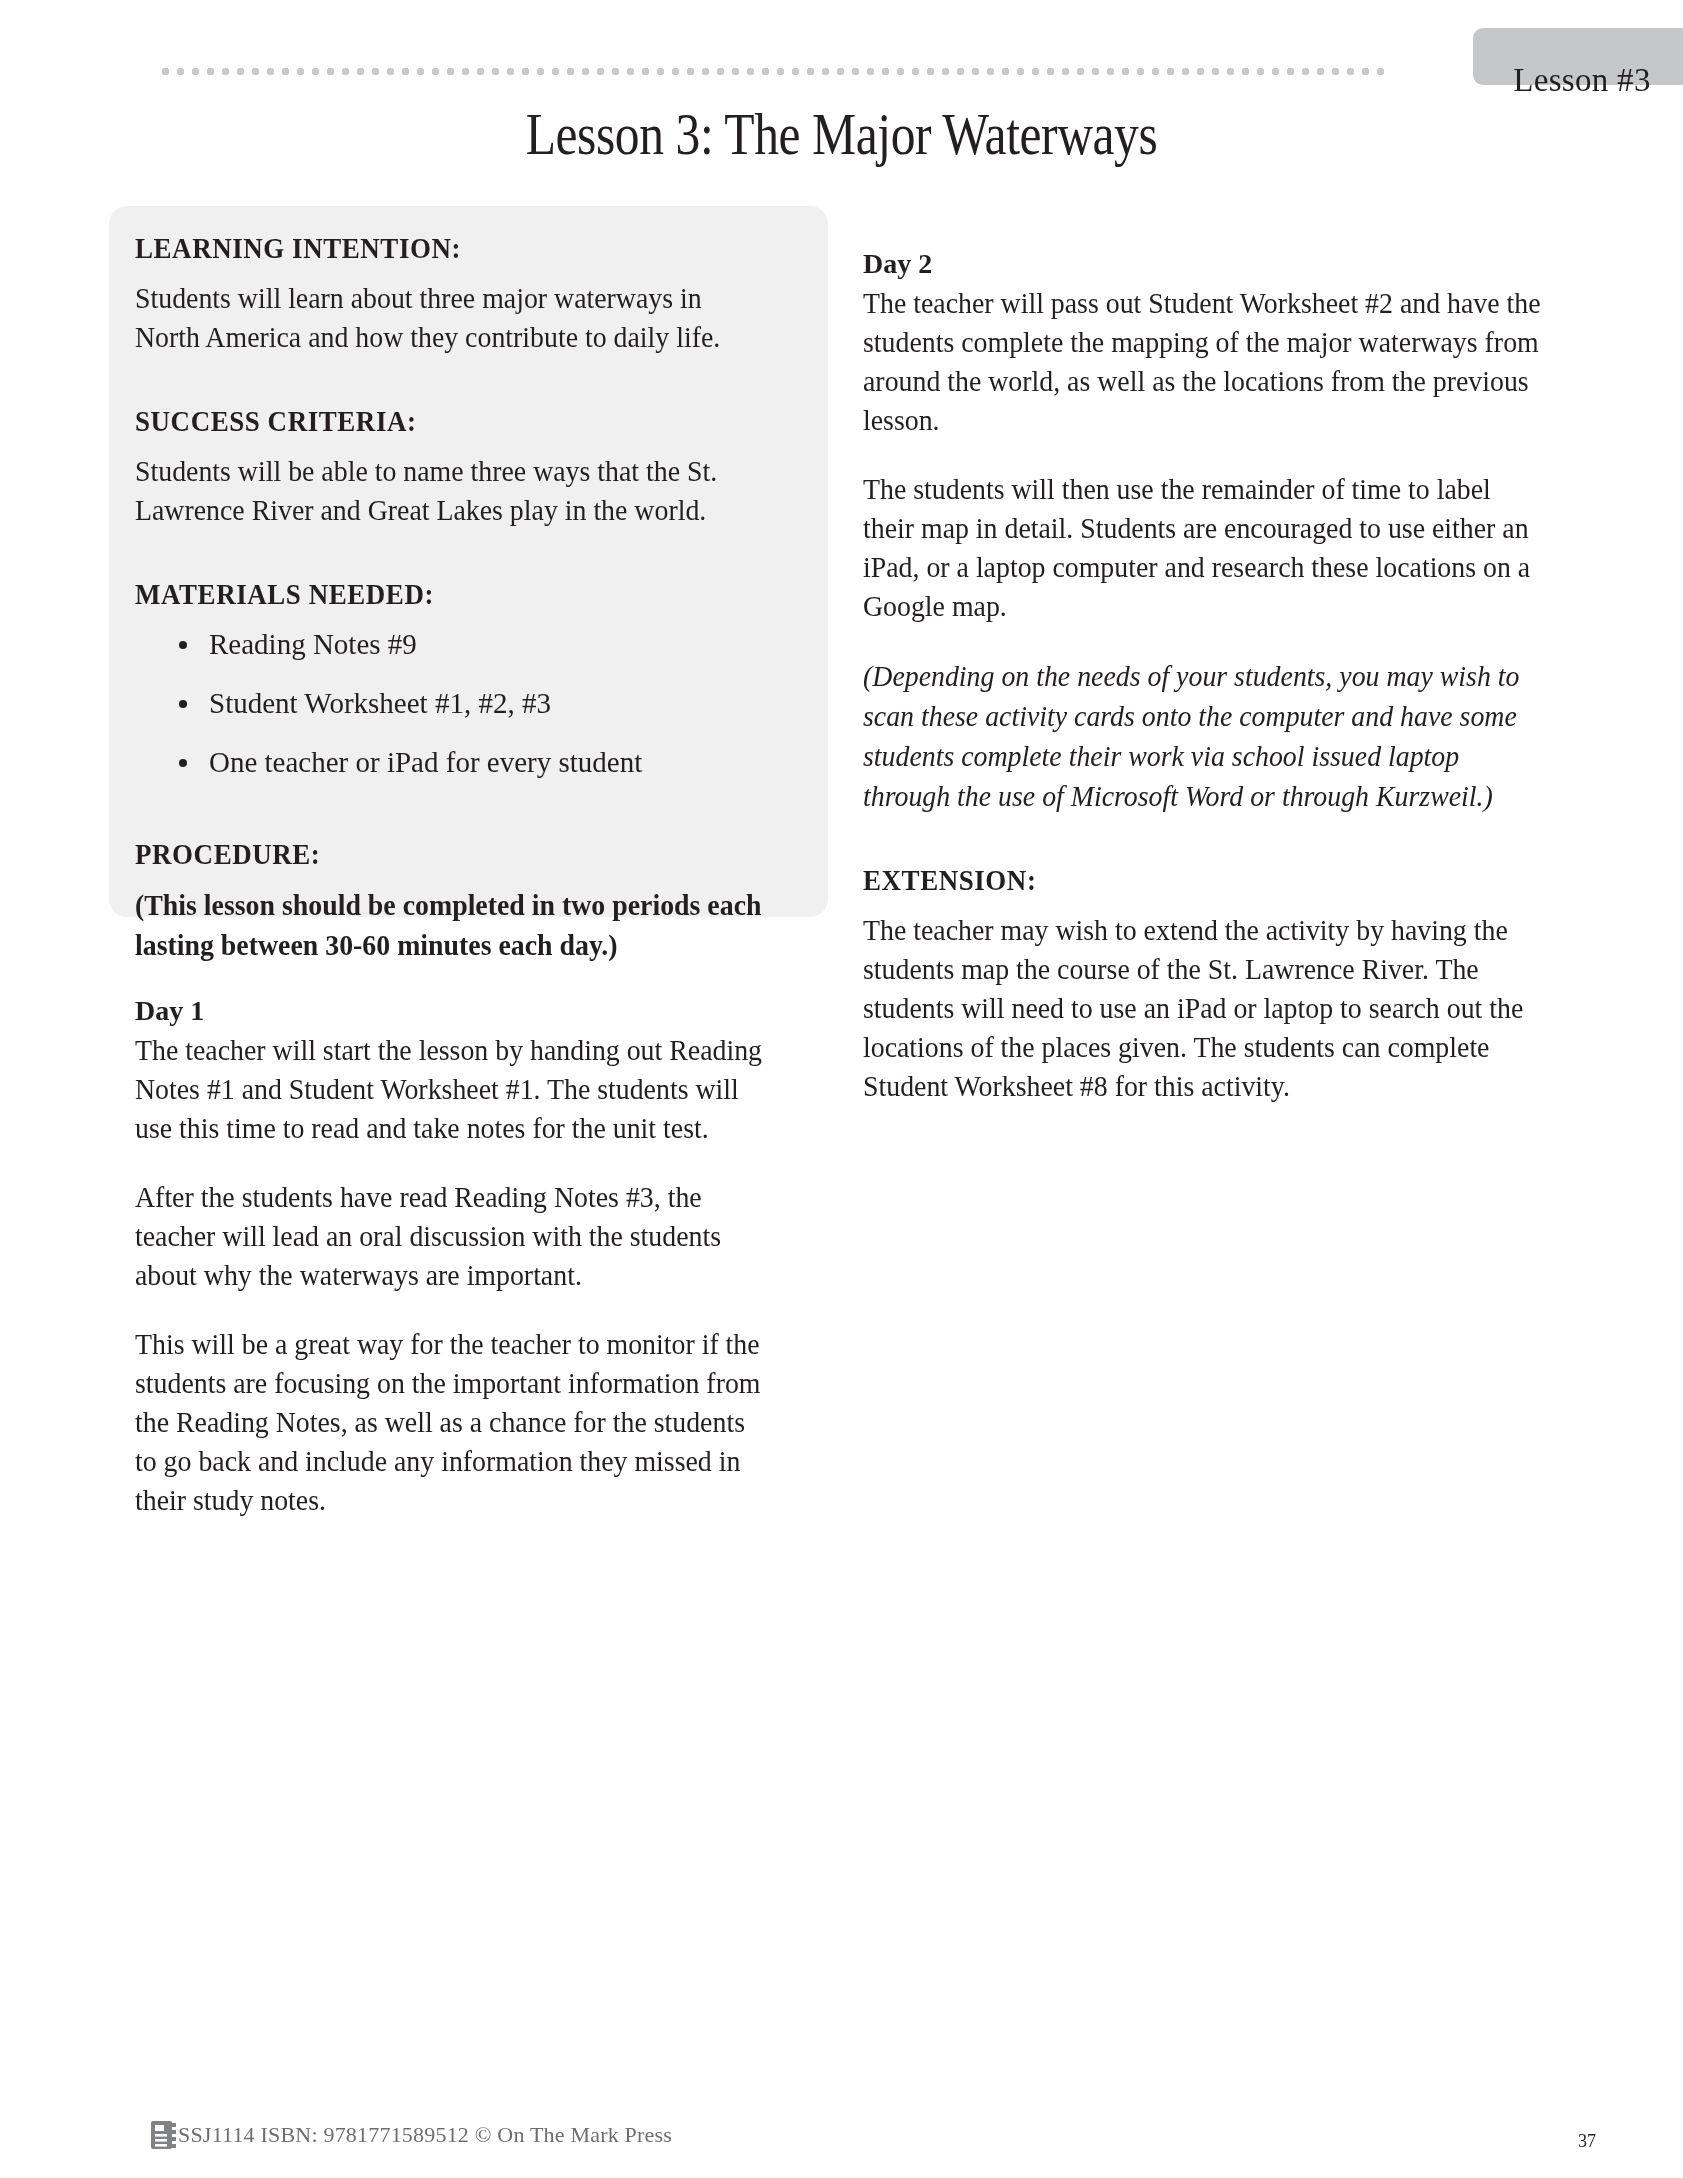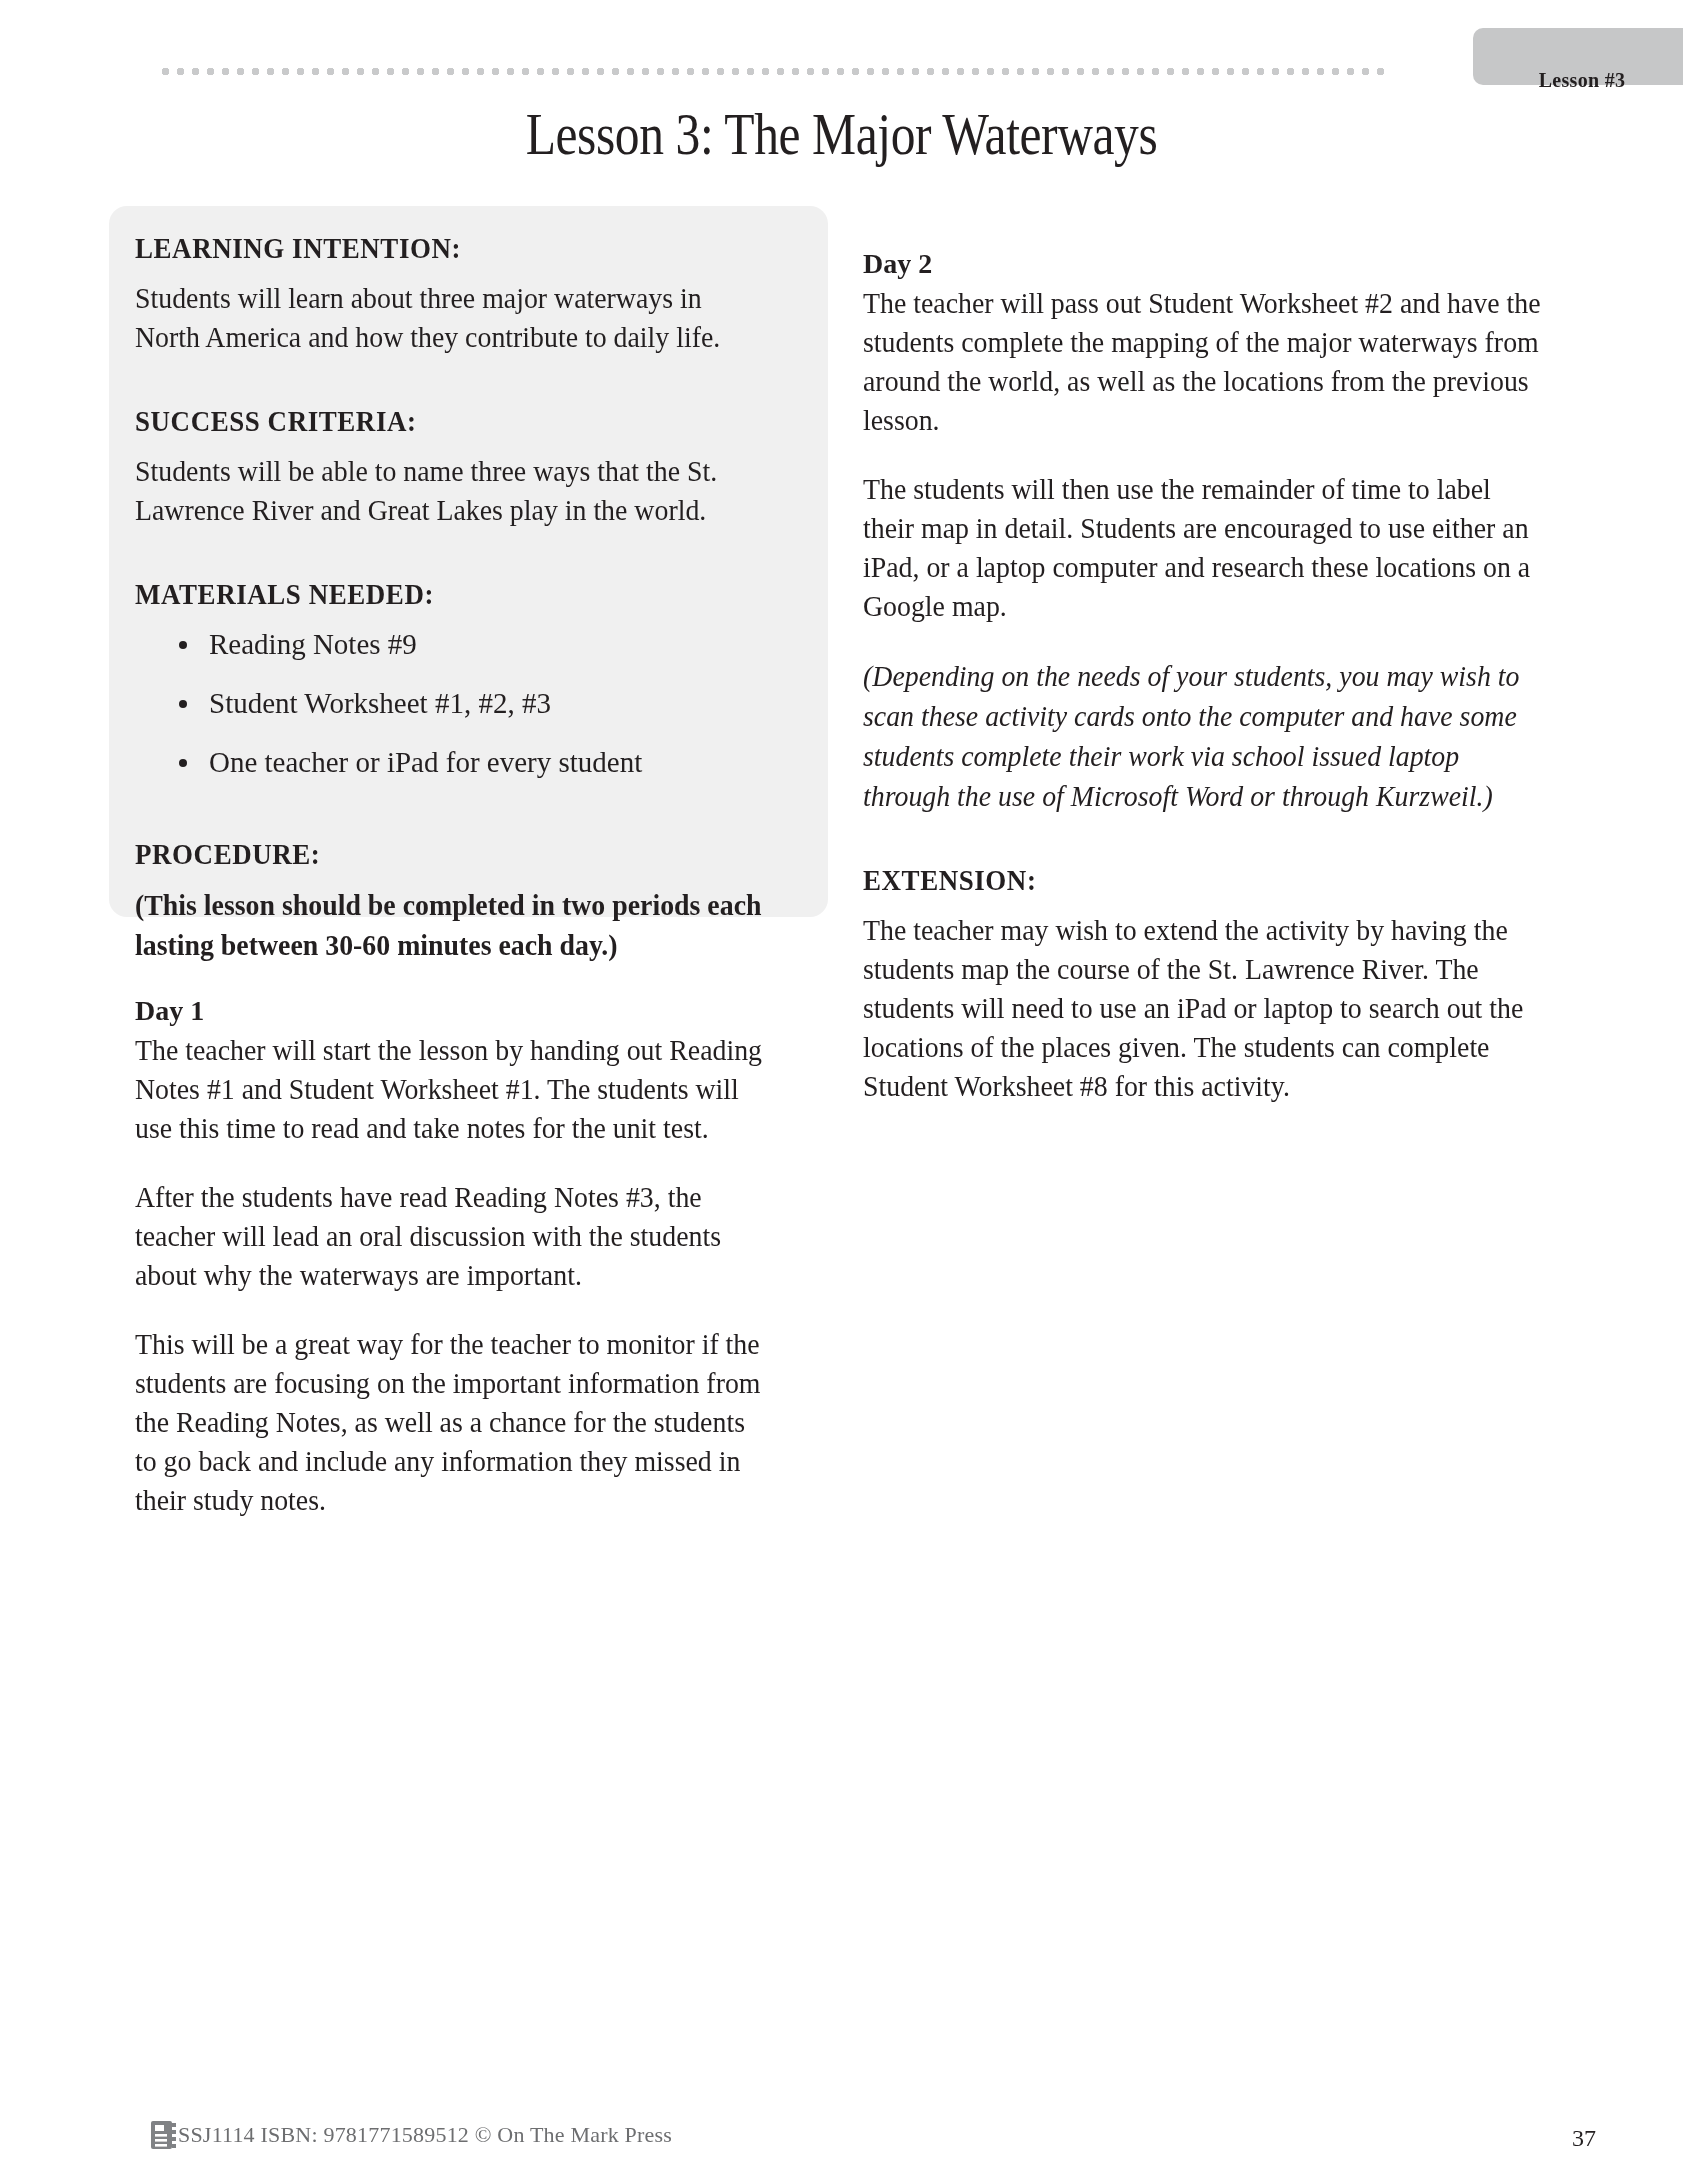--- a/index.html
+++ b/index.html
@@ -50,22 +50,22 @@
     height: 57px;
     background: #c6c7c8;
     border-radius: 10px 0 0 10px;
     display: flex;
     align-items: center;
     justify-content: center;
     padding: 0 26px 0 34px;
   }
   .lesson-tab-label {
     font-family: "Liberation Serif", "DejaVu Serif", serif;
-    font-weight: bold;
-    font-size: 20px;
+    font-weight: normal;
+    font-size: 33px;
     letter-spacing: 0.3px;
     color: #231f20;
     white-space: nowrap;
     margin-top: 48px;
   }
 
   
   .page-title {
     position: absolute;
     top: 102px;
@@ -207,21 +207,21 @@
     font-size: 22px;
     color: #6d6e70;
     white-space: nowrap;
     letter-spacing: 0.2px;
   }
   .page-number {
     position: absolute;
     right: 87px;
     bottom: 26px;
     font-family: "Liberation Serif", "DejaVu Serif", serif;
-    font-size: 24px;
+    font-size: 18px;
     color: #231f20;
   }
 </style>
 </head>
 <body>
 
 <div class="page">
 
   <div class="header">
     <div class="header-dotline"></div>

